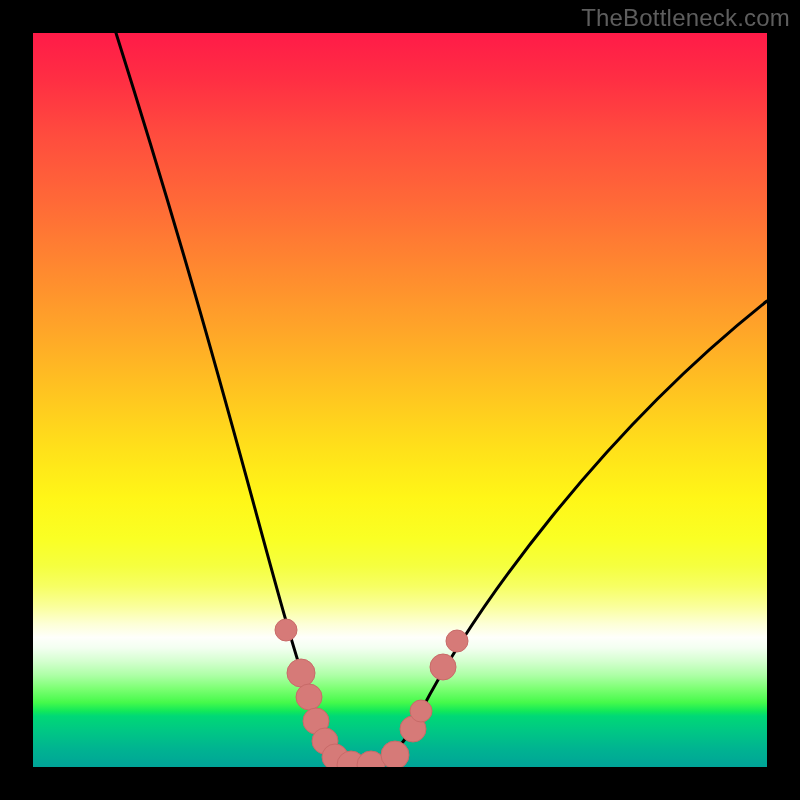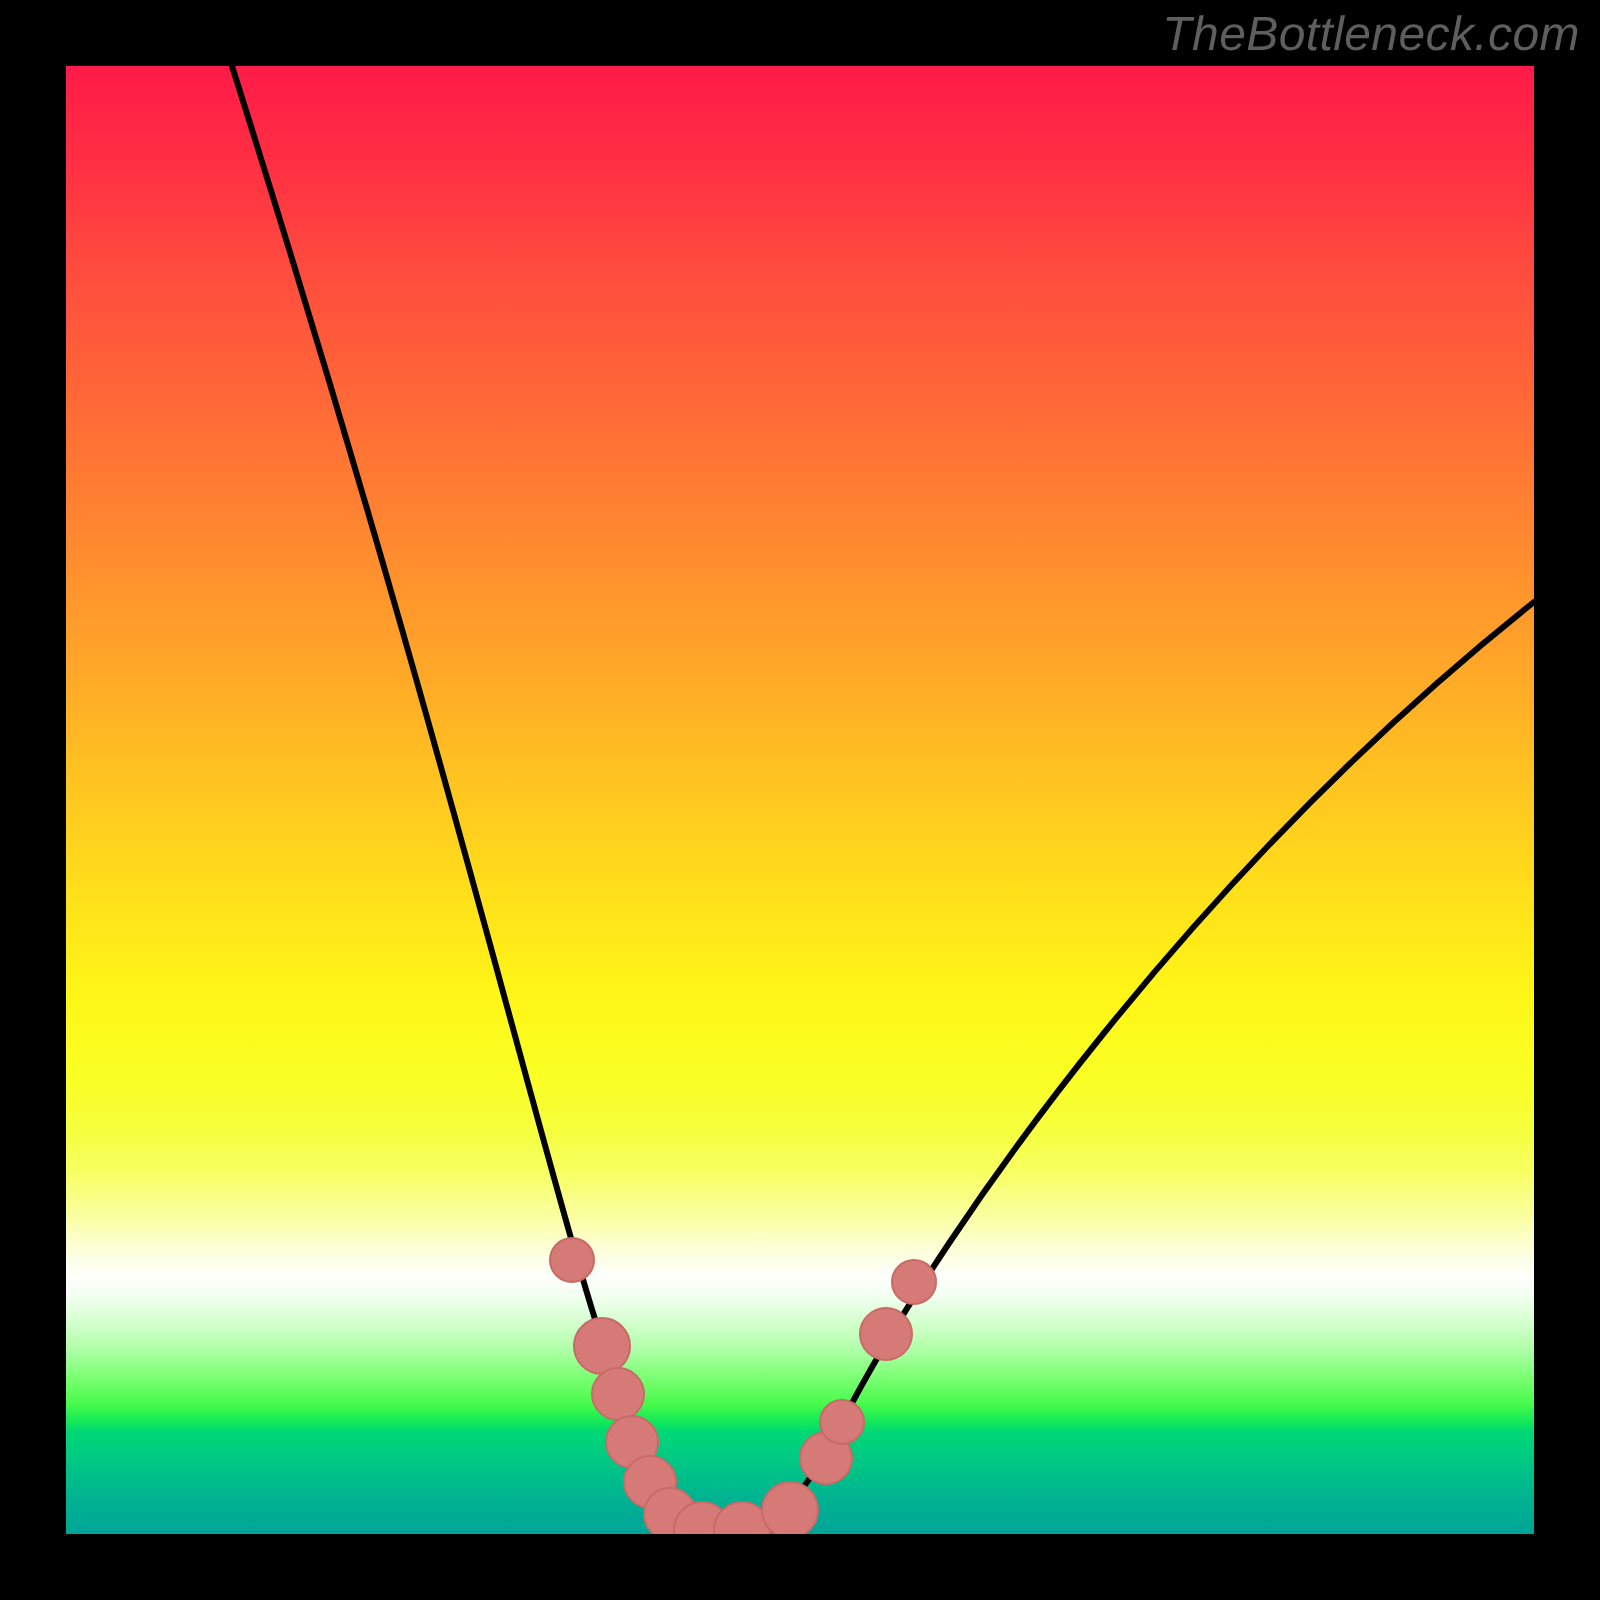--- a/index.html
+++ b/index.html
@@ -11,21 +11,20 @@
     overflow: hidden;
     font-family: Arial, Helvetica, sans-serif;
   }
   .frame {
     position: absolute;
     left: 0;
     top: 0;
     width: 800px;
     height: 800px;
     background: #000;
-    font-style: italic;
   }
   .plot {
     position: absolute;
     left: 33px;
     top: 33px;
     width: 734px;
     height: 734px;
   }
   .gradient {
     position: absolute;

